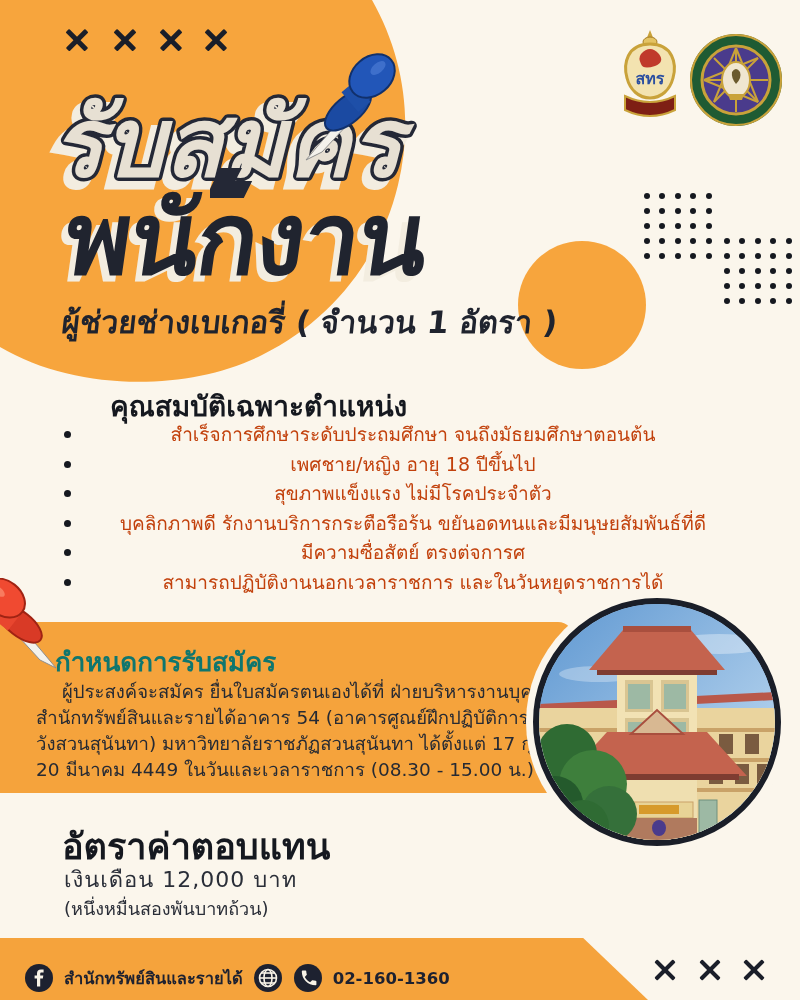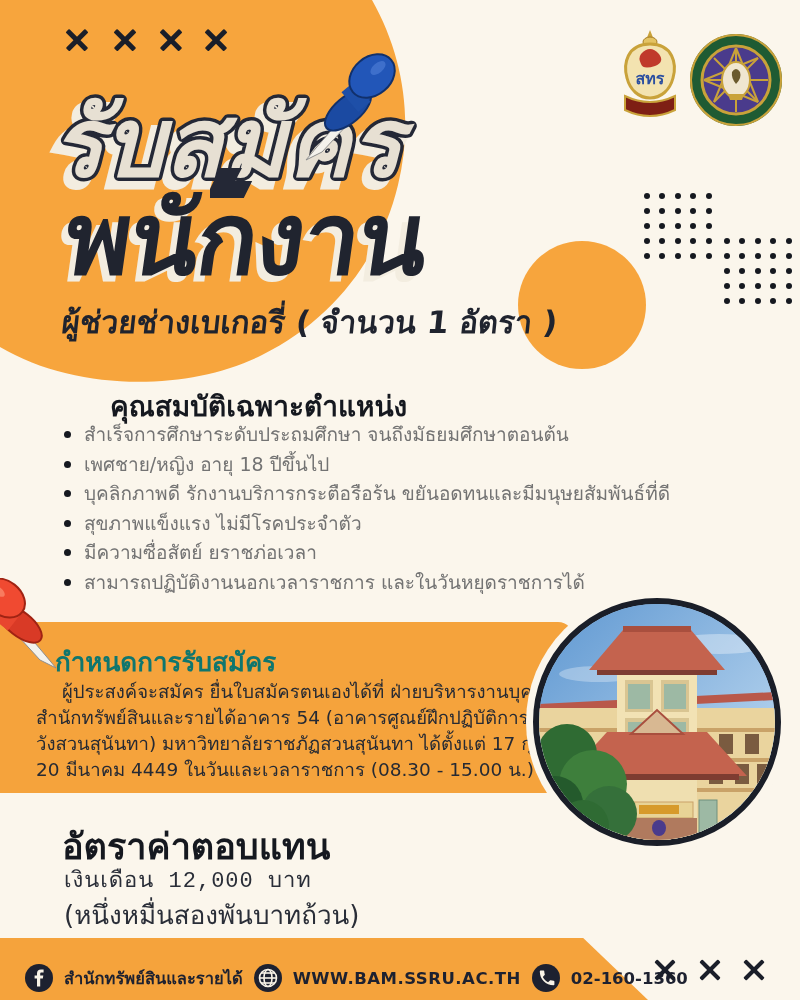--- a/index.html
+++ b/index.html
@@ -35,21 +35,21 @@
     transform:skewX(-6deg); white-space:nowrap;
   }
 
   
   #qual-heading {
     left:62px; top:384px; font-size:28px; font-weight:800; color:#15181F;margin-left:48px;
   }
   #qual-list { left:62px; top:424px; width:680px; list-style:none; }
   #qual-list li {
     position:relative; padding-left:22px; margin-bottom:9.6px;
-    font-size:19px; color:#737373; line-height:20px;
+    font-size:19px; color:#c2410c; line-height:20px;text-align:center;
   }
   #qual-list li::before {
     content:""; position:absolute; left:2px; top:7px;
     width:7px; height:7px; border-radius:50%; background:#15181F;
   }
 
   
   #schedule-panel {
     left:-16px; top:622px; width:590px; height:171px;
     background:#F5A33C; border-radius:16px;
@@ -66,22 +66,22 @@
 
   
   #building-circle {
     left:533px; top:598px; width:248px; height:248px;
     border:6px solid #1A1E28; border-radius:50%; overflow:hidden;
     box-shadow:0 0 0 7px #FBF6EC; background:#9cc4e8;
   }
 
   
   #salary-heading { left:62px; top:818px; font-size:36px; font-weight:800; color:#15181F; }
-  #salary-line1 { left:64px; top:862px; font-size:22px; color:#2A2E38; letter-spacing:1px;font-family:Liberation Mono, monospace; }
-  #salary-line2 { left:64px; top:894px; font-size:26px; color:#2A2E38; }
+  #salary-line1 { left:64px; top:862px; font-size:22px; color:#2A2E38; letter-spacing:1px; }
+  #salary-line2 { left:64px; top:894px; font-size:18px; color:#2A2E38; }
 
   
   #footer-bar {
     left:0; top:938px; width:800px; height:62px;
     background:#F5A33C;
     clip-path:polygon(0 0, 72.9% 0, 81% 100%, 0 100%);
   }
   #footer-content {
     position:absolute; left:24px; top:0; height:80px;
     display:flex; align-items:center; gap:10px;
@@ -205,23 +205,23 @@
   </svg>
 
   <div class="abs" id="title2">พนักงาน</div>
 
   <div class="abs" id="subtitle">ผู้ช่วยช่างเบเกอรี่ ( จำนวน 1 อัตรา )</div>
 
   <div class="abs" id="qual-heading">คุณสมบัติเฉพาะตำแหน่ง</div>
   <ul class="abs" id="qual-list">
     <li>สำเร็จการศึกษาระดับประถมศึกษา จนถึงมัธยมศึกษาตอนต้น</li>
     <li>เพศชาย/หญิง อายุ 18 ปีขึ้นไป</li>
+    <li>สุขภาพแข็งแรง ไม่มีโรคประจำตัว</li>
     <li>บุคลิกภาพดี รักงานบริการกระตือรือร้น ขยันอดทนและมีมนุษยสัมพันธ์ที่ดี</li>
-    <li>สุขภาพแข็งแรง ไม่มีโรคประจำตัว</li>
-    <li>มีความซื่อสัตย์ ยราชภ่อเวลา</li>
+    <li>มีความซื่อสัตย์ ตรงต่จการศ</li>
     <li>สามารถปฏิบัติงานนอกเวลาราชการ และในวันหยุดราชการได้</li>
   </ul>
 
   <div class="abs" id="schedule-panel"></div>
   <div class="abs" id="schedule-heading">กำหนดการรับสมัคร</div>
   <div class="abs" id="schedule-body">
     <div>ผู้ประสงค์จะสมัคร ยื่นใบสมัครตนเองได้ที่ ฝ่ายบริหารงานบุคคล ชั้น 3</div>
     <div>สำนักทรัพย์สินและรายได้อาคาร 54 (อาคารศูณย์ฝึกปฏิบัติการโรงแรม</div>
     <div>วังสวนสุนันทา) มหาวิทยาลัยราชภัฏสวนสุนันทา ได้ตั้งแต่ 17 กุมภาพันธ์ -</div>
     <div>20 มีนาคม 4449 ในวันและเวลาราชการ (08.30 - 15.00 น.)</div>
@@ -312,21 +312,20 @@
     <svg class="cicon" viewBox="0 0 30 30">
       <circle cx="15" cy="15" r="14" fill="#1D2130"></circle>
       <g stroke="#F8F3E8" stroke-width="1.6" fill="none">
         <circle cx="15" cy="15" r="8.5"></circle>
         <ellipse cx="15" cy="15" rx="4" ry="8.5"></ellipse>
         <line x1="6.5" y1="15" x2="23.5" y2="15"></line>
         <line x1="8" y1="10" x2="22" y2="10"></line>
         <line x1="8" y1="20" x2="22" y2="20"></line>
       </g>
     </svg>
-    <span class="footer-text" id="footer-website">WWW.BAM.SSRU.AC.TH</span>
     <svg class="cicon" viewBox="0 0 30 30">
       <circle cx="15" cy="15" r="14" fill="#1D2130"></circle>
       <path d="M11.8 13.9c1.1 2.2 3 4.1 5.3 5.3l1.8-1.8c.2-.2.6-.3.8-.2.9.3 1.9.5 2.9.5.5 0 .8.3.8.8v2.9c0 .5-.3.8-.8.8C14.9 22.2 8.8 16.1 8.8 8.4c0-.5.3-.8.8-.8h2.9c.5 0 .8.3.8.8 0 1 .2 2 .5 2.9.1.3 0 .6-.2.8l-1.8 1.8z" fill="#F8F3E8"></path>
     </svg>
     <span class="footer-text">02-160-1360</span>
   </div>
 
   <div class="xm small" style="left:652px;top:957px"></div>
   <div class="xm small" style="left:697px;top:957px"></div>
   <div class="xm small" style="left:741px;top:957px"></div>

